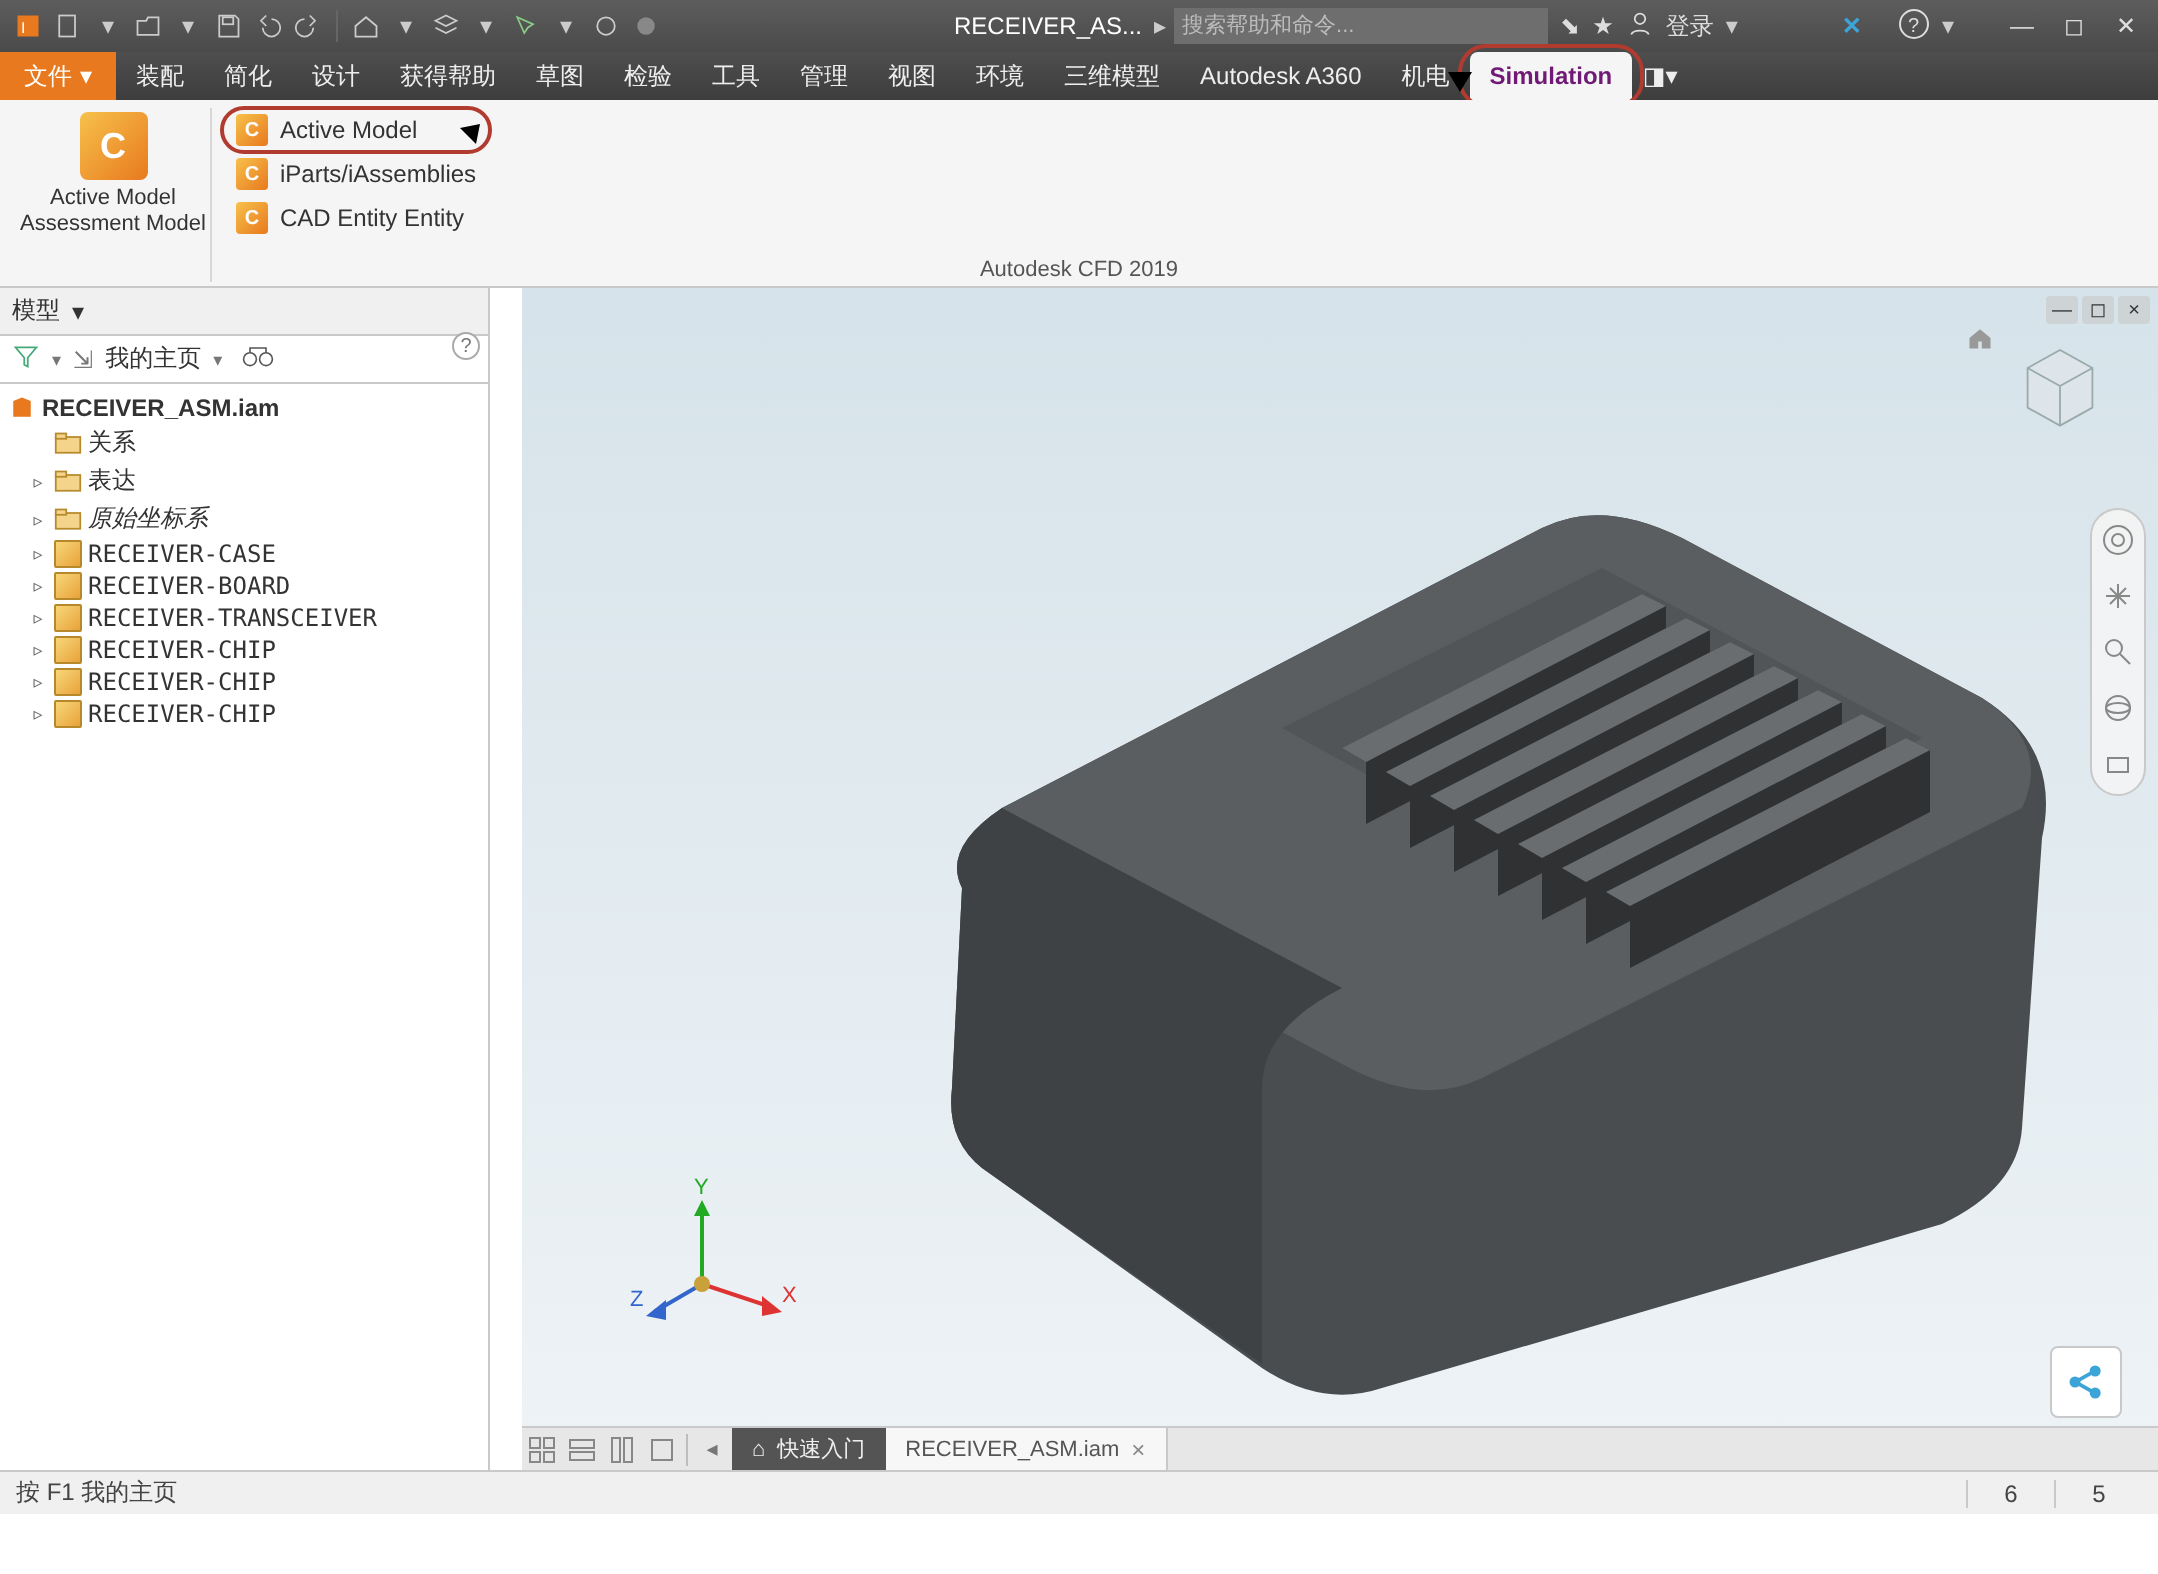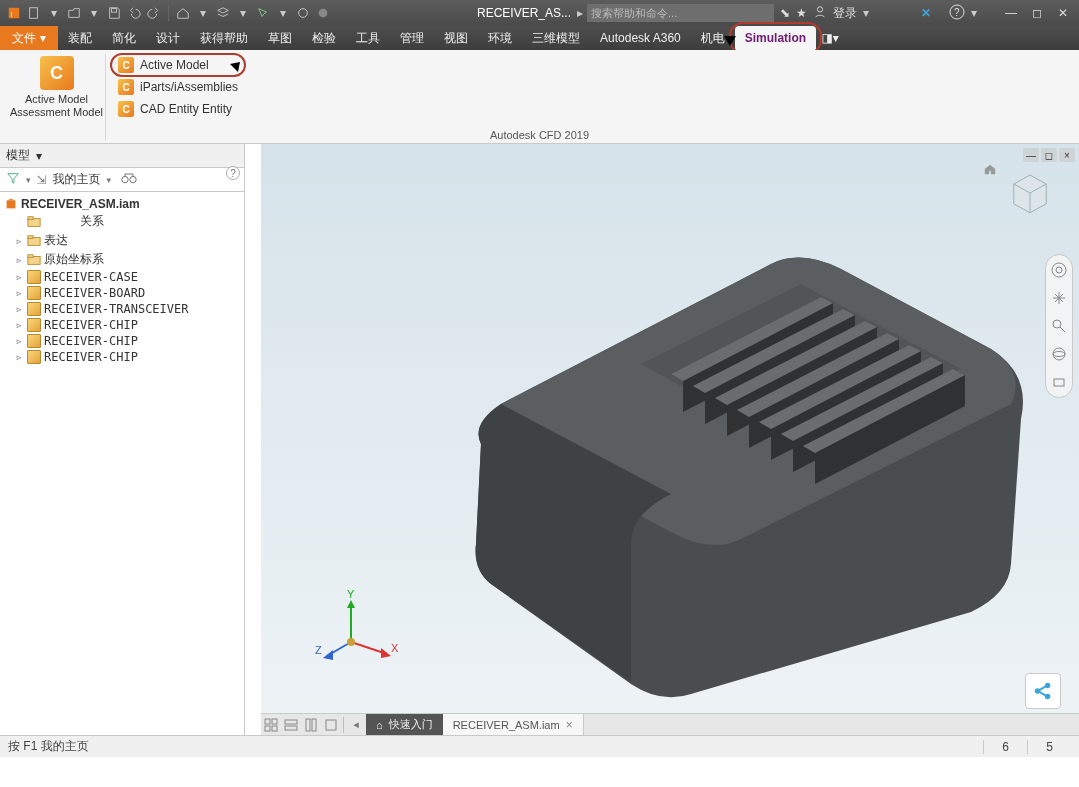--- a/index.html
+++ b/index.html
@@ -280,41 +280,41 @@
       </div>
       <div id="tree-body">
           <div class="tree-row" style="padding-left: 12px;">
             <span class="tw"></span>
             <span class="fold folder">
               <svg width="14" height="14" viewBox="0 0 16 16">
                 <rect x="1" y="4" width="14" height="9"></rect>
                 <rect x="1" y="2" width="6" height="3"></rect>
               </svg>
             </span>
-            <span style="font-family: Liberation Sans, sans-serif; margin-left: 36px;">关系</span>
+            <span style="font-family: Liberation Sans, sans-serif;">关系</span>
           </div>
           <div class="tree-row" style="padding-left: 12px;">
             <span class="tw">▹</span>
             <span class="fold folder">
               <svg width="14" height="14" viewBox="0 0 16 16">
                 <rect x="1" y="4" width="14" height="9" fill="#d9d9a0"></rect>
                 <rect x="1" y="2" width="6" height="3"></rect>
               </svg>
             </span>
             <span style="font-family: Liberation Mono, monospace;">表达</span>
           </div>
           <div class="tree-row" style="padding-left: 12px;">
             <span class="tw">▹</span>
             <span class="fold folder">
               <svg width="14" height="14" viewBox="0 0 16 16">
                 <rect x="1" y="4" width="14" height="9"></rect>
                 <rect x="1" y="2" width="6" height="3"></rect>
               </svg>
             </span>
-            <span style="font-family: SimSun, monospace;">原始坐标系</span>
+            <span style="font-family: SimSun, monospace; font-style: italic;">原始坐标系</span>
           </div>
           <div class="tree-row" style="padding-left: 12px;">
             <span class="tw">▹</span>
             <span class="fold cube"></span>
             <span style="font-family: SimSun, monospace;">RECEIVER-CASE</span>
           </div>
           <div class="tree-row" style="padding-left: 12px;">
             <span class="tw">▹</span>
             <span class="fold cube"></span>
             <span style="font-family: SimSun, monospace;">RECEIVER-BOARD</span>

